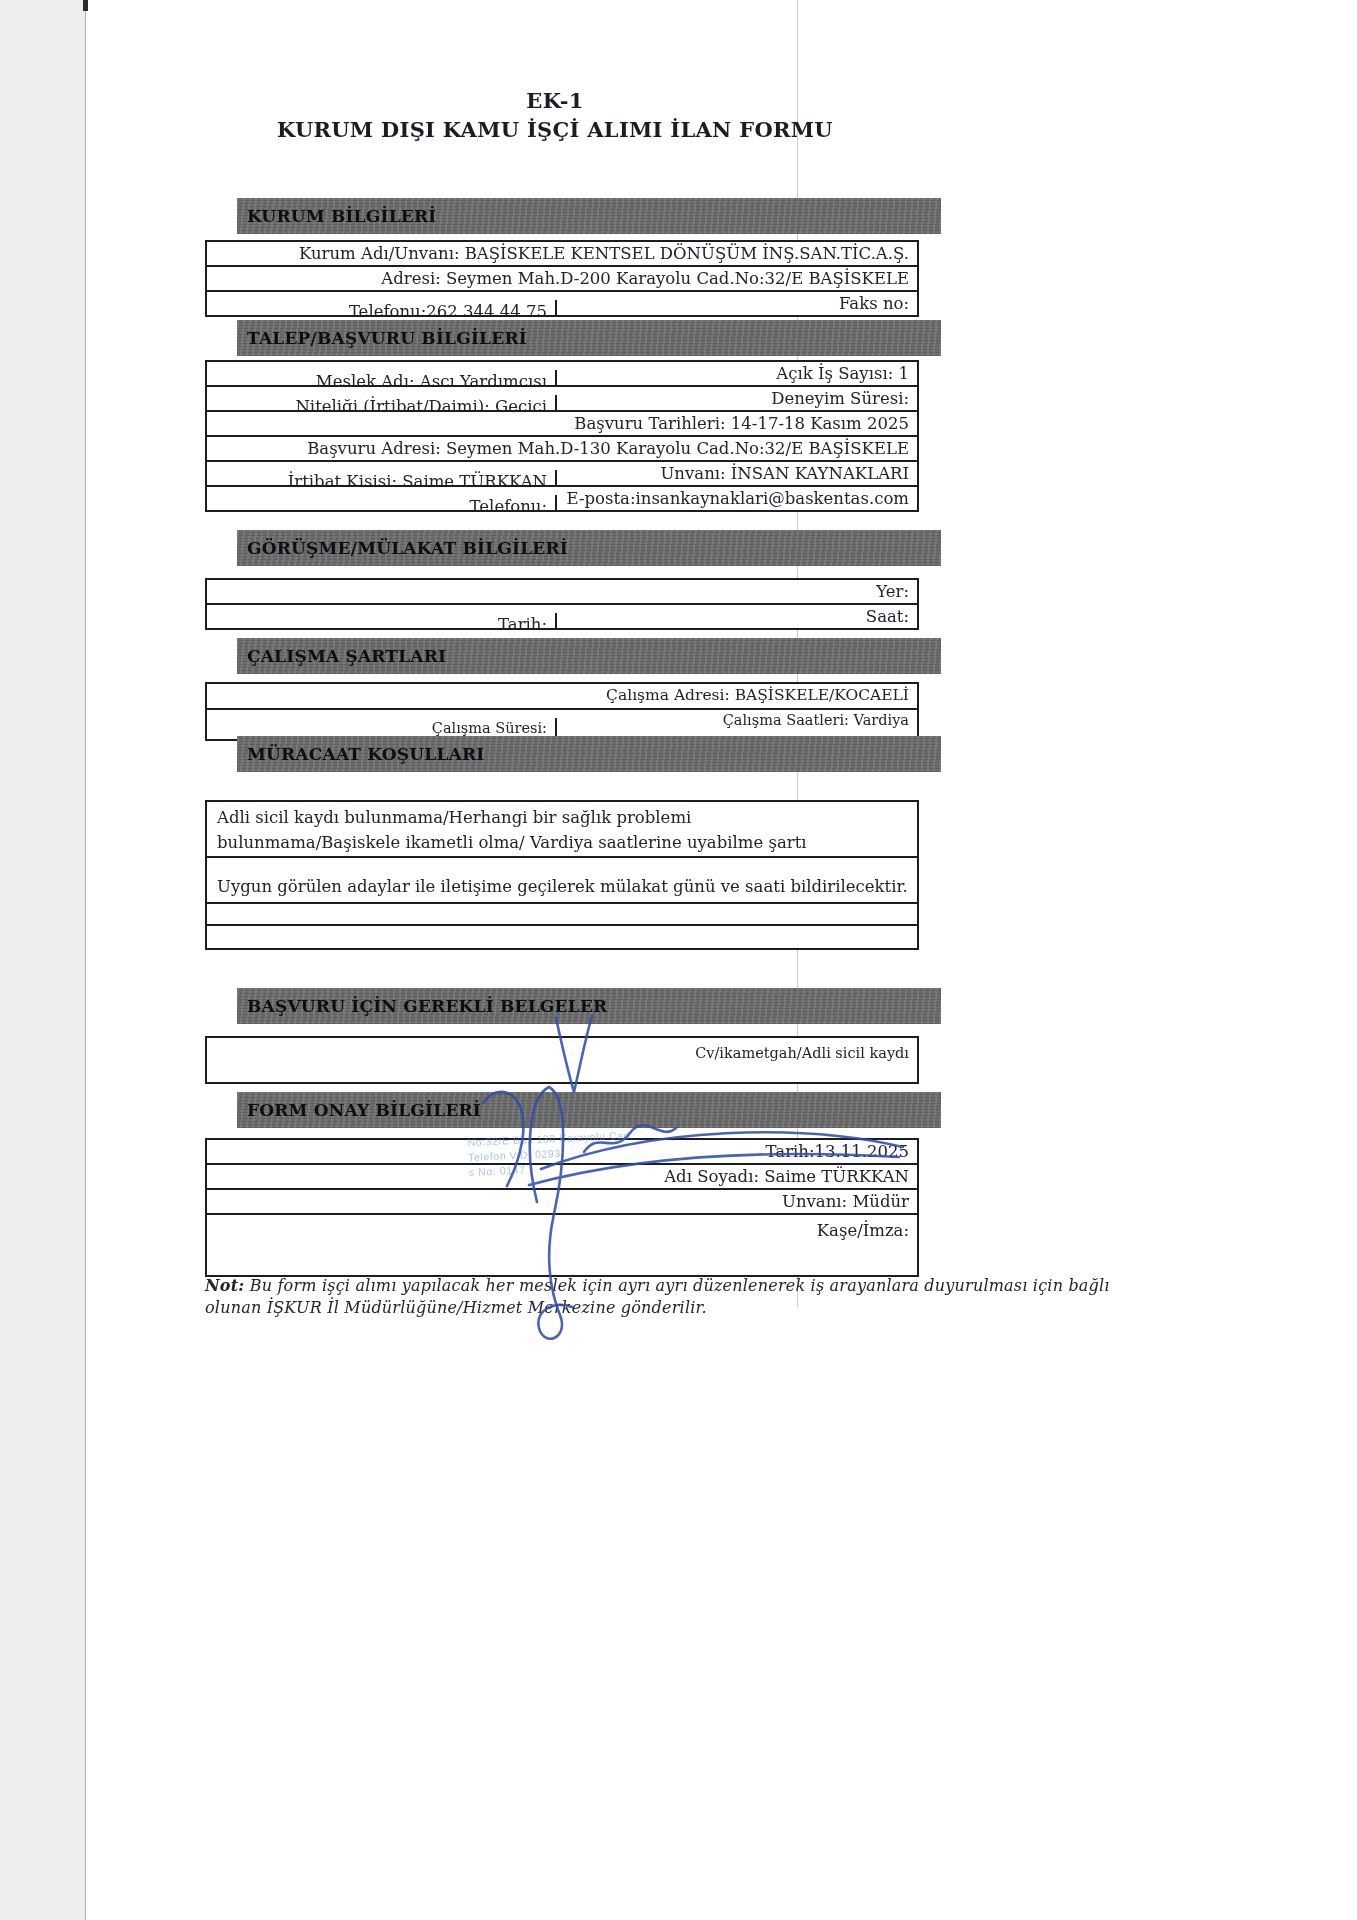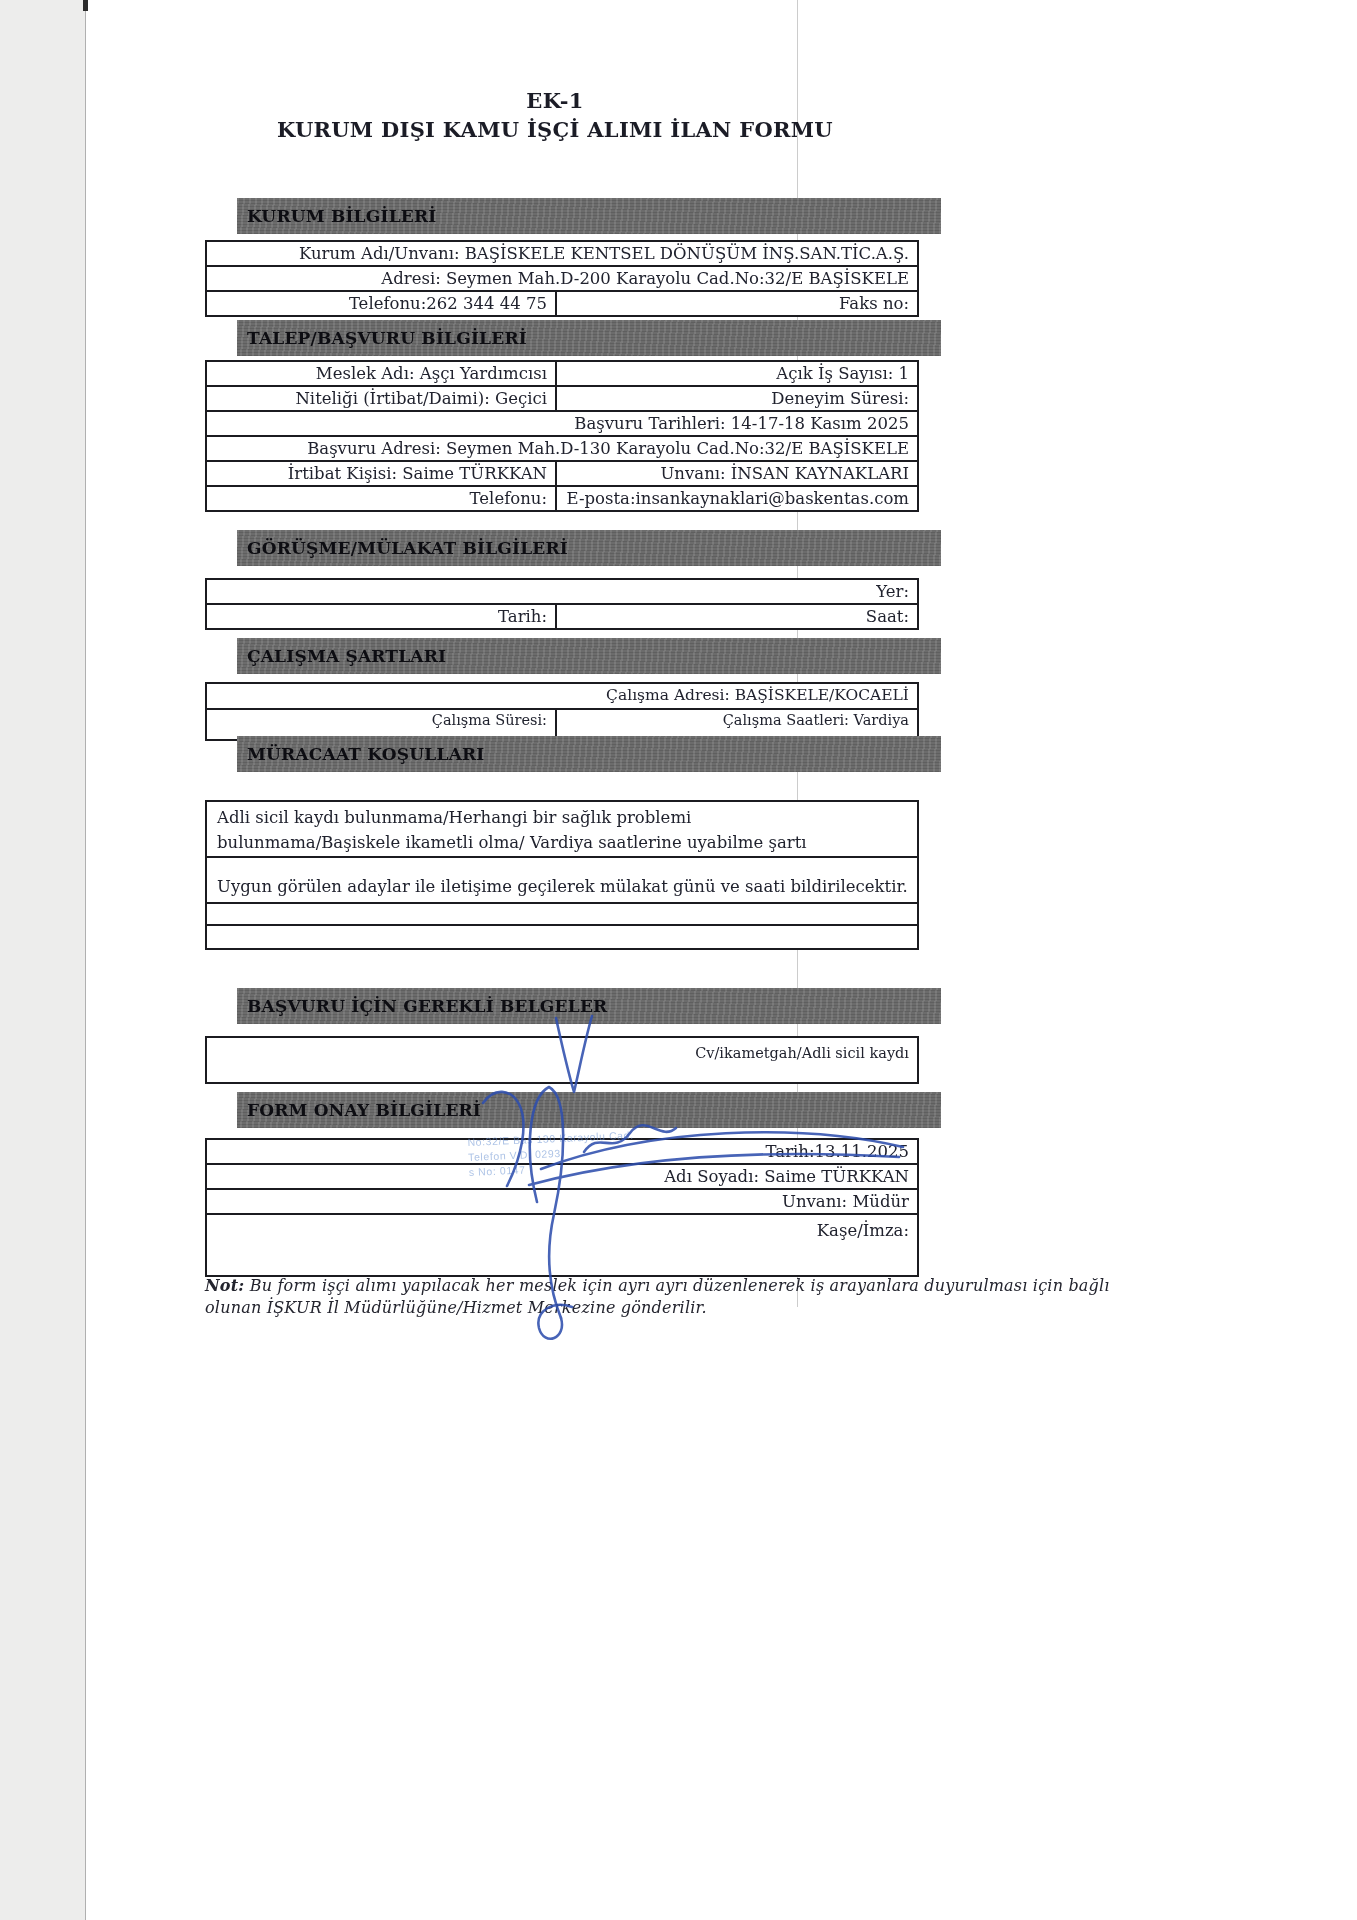--- a/index.html
+++ b/index.html
@@ -21,21 +21,21 @@
           background-image:repeating-linear-gradient(95deg,rgba(255,255,255,.10) 0 2px,rgba(0,0,0,0) 2px 6px),
                            repeating-linear-gradient(0deg,rgba(0,0,0,.12) 0 1px,rgba(0,0,0,0) 1px 3px);
           color:#0d0d12;font-weight:bold;font-size:17px;line-height:36px;padding-left:10px;letter-spacing:.2px;margin-left:32px;}
 
   
   .rows{left:205px;width:714px;text-align:right;}
   .row{box-sizing:border-box;border:2px solid #1b1b20;background:#fff;height:27px;line-height:23px;
        font-size:16.5px;display:flex;overflow:hidden;}
   .row + .row{margin-top:-2px;}
   .cell{padding:0 8px;box-sizing:border-box;white-space:nowrap;overflow:hidden;}
-  .cl{width:350px;border-right:2px solid #1b1b20;}
+  .cl{width:350px;border-right:2px solid #1b1b20;margin-top:8px;}
   .cr{flex:1;}
   .single{width:100%;padding:0 8px;white-space:nowrap;overflow:hidden;}
   .sm{font-size:14.5px;}
 
   .pblock{left:205px;width:714px;border:2px solid #1b1b20;background:#fff;font-size:16.5px;
           line-height:25px;padding:3px 10px;overflow:hidden;}
   .p1{width:648px;}
   .p3{white-space:nowrap;padding-top:13px;}
 
   .note-line{left:205px;width:1060px;font-style:italic;font-size:16px;color:#23242e;letter-spacing:.2px;white-space:nowrap;}

